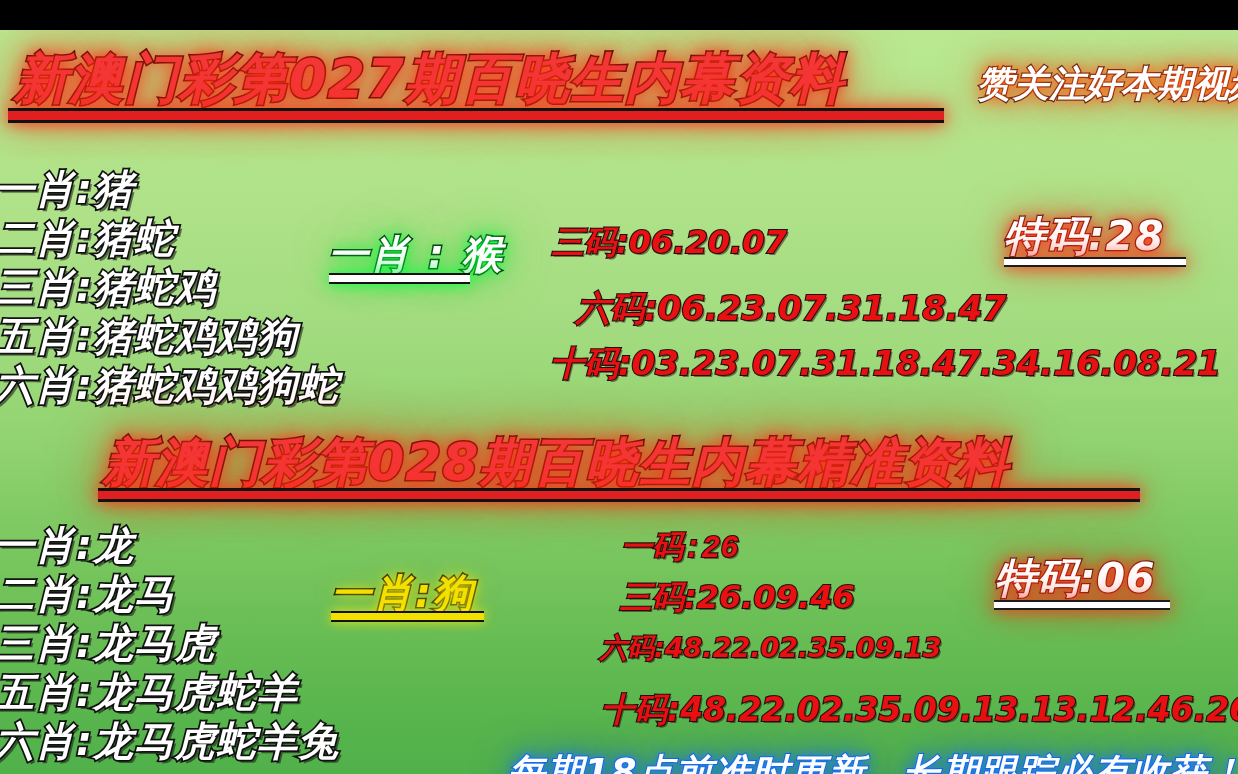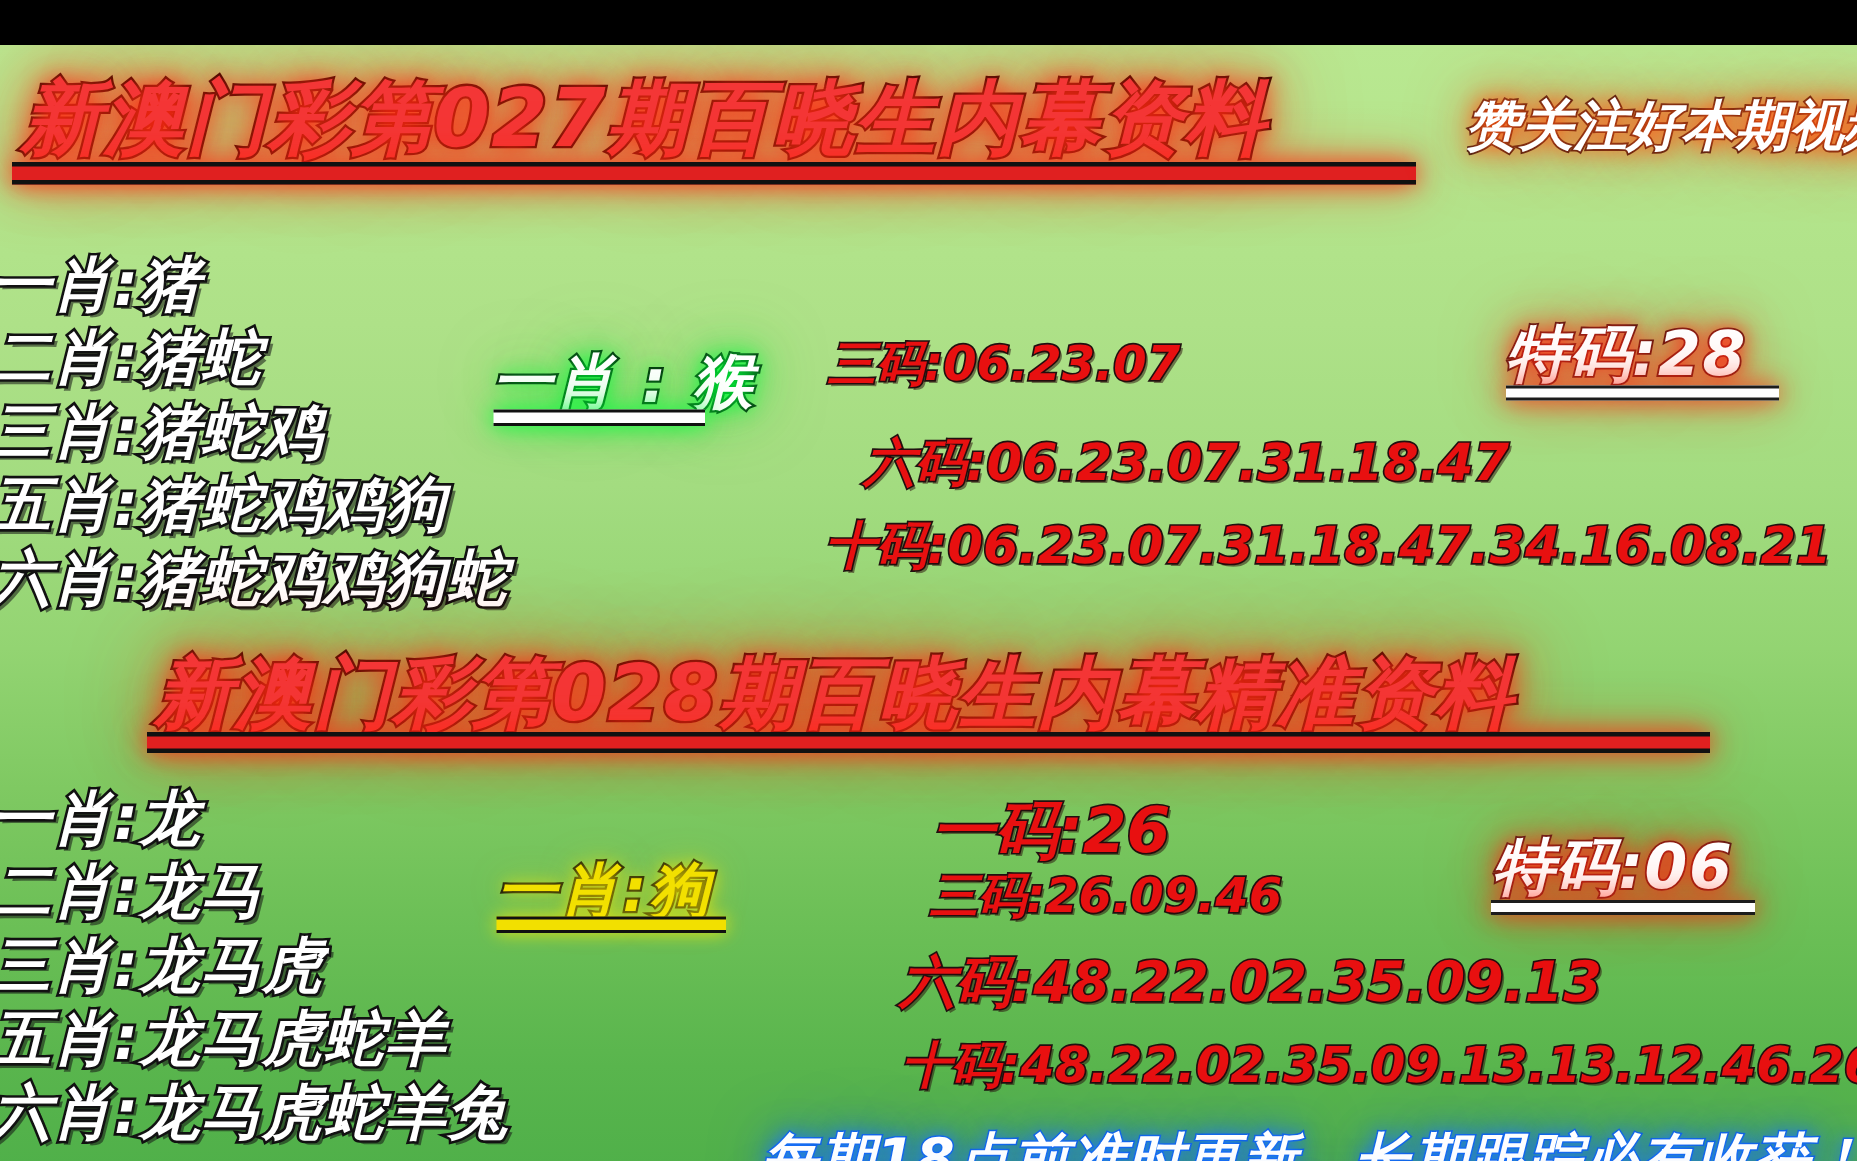--- a/index.html
+++ b/index.html
@@ -188,42 +188,42 @@
 
   <div class="zodiac-row" style="left:-6px; top:132px; font-size:40px;">一肖:猪</div>
   <div class="zodiac-row" style="left:-6px; top:181px; font-size:40px;">二肖:猪蛇</div>
   <div class="zodiac-row" style="left:-6px; top:230px; font-size:40px;">三肖:猪蛇鸡</div>
   <div class="zodiac-row" style="left:-6px; top:279px; font-size:40px;">五肖:猪蛇鸡鸡狗</div>
   <div class="zodiac-row" style="left:-6px; top:328px; font-size:40px;">六肖:猪蛇鸡鸡狗蛇</div>
 
   <div class="hl-box hl-green" style="left:328px; top:197px; font-size:40px;">一肖 : 猴</div>
   <div class="hl-green-underline" style="left:329px; top:243px; width:141px; height:7px;"></div>
 
-  <div class="code-line" style="left:552px; top:191px; font-size:32px;">三码:06.23.07</div>
+  <div class="code-line" style="left:552px; top:191px; font-size:32px;">三码:06.20.07</div>
   <div class="code-line" style="left:576px; top:256px; font-size:34px;">六码:06.23.07.31.18.47</div>
-  <div class="code-line" style="left:550px; top:311px; font-size:34px;">十码:06.23.07.31.18.47.34.16.08.21</div>
+  <div class="code-line" style="left:550px; top:311px; font-size:34px;">十码:03.23.07.31.18.47.34.16.08.21</div>
 
   <div class="special-code" style="left:1004px; top:179px; font-size:41px;">特码:28</div>
   <div class="special-underline" style="left:1004px; top:227px; width:182px; height:6px;"></div>
 
   <div class="title-red" style="left:103px; top:398px; font-size:52px;">新澳门彩第028期百晓生内幕精准资料</div>
   <div class="title-underline" style="left:98px; top:458px; width:1042px; height:8px;"></div>
 
   <div class="zodiac-row" style="left:-6px; top:488px; font-size:40px;">一肖:龙</div>
   <div class="zodiac-row" style="left:-6px; top:537px; font-size:40px;">二肖:龙马</div>
   <div class="zodiac-row" style="left:-6px; top:586px; font-size:40px;">三肖:龙马虎</div>
   <div class="zodiac-row" style="left:-6px; top:635px; font-size:40px;">五肖:龙马虎蛇羊</div>
   <div class="zodiac-row" style="left:-6px; top:684px; font-size:40px;">六肖:龙马虎蛇羊兔</div>
 
   <div class="hl-box hl-gold" style="left:331px; top:536px; font-size:40px;">一肖:狗</div>
   <div class="hl-gold-underline" style="left:331px; top:581px; width:153px; height:7px;"></div>
 
-  <div class="code-line" style="left:621px; top:496px; font-size:42px;">一码:26</div>
+  <div class="code-line" style="left:621px; top:496px; font-size:31px;font-family:Liberation Mono, monospace;">一码:26</div>
   <div class="code-line" style="left:620px; top:546px; font-size:32px;">三码:26.09.46</div>
-  <div class="code-line" style="left:600px; top:600px; font-size:37px;">六码:48.22.02.35.09.13</div>
+  <div class="code-line" style="left:600px; top:600px; font-size:27px;">六码:48.22.02.35.09.13</div>
   <div class="code-line" style="left:601px; top:658px; font-size:33px;">十码:48.22.02.35.09.13.13.12.46.26.03</div>
 
   <div class="special-code" style="left:995px; top:521px; font-size:41px;">特码:06</div>
   <div class="special-underline" style="left:994px; top:570px; width:176px; height:6px;"></div>
 
   <div class="footer-banner" style="left:508px; top:718px; font-size:37px;text-align:center;">每期18点前准时更新、长期跟踪必有收获！</div>
   <div class="footer-underline" style="left:506px; top:760px; width:712px;"></div>
 
 </div>
 

